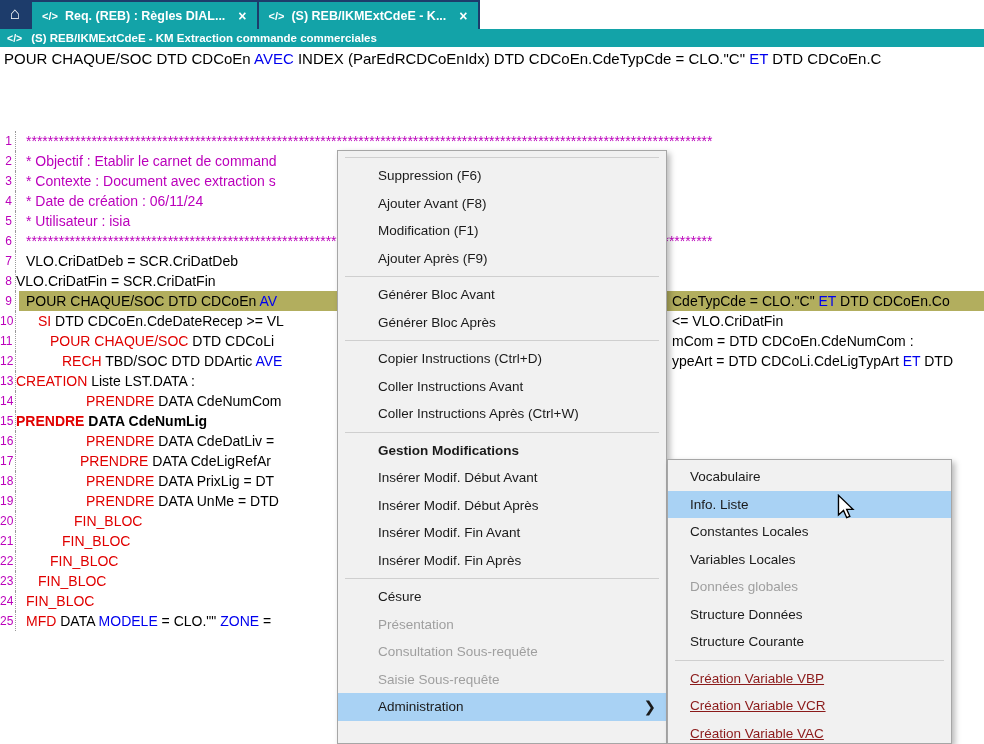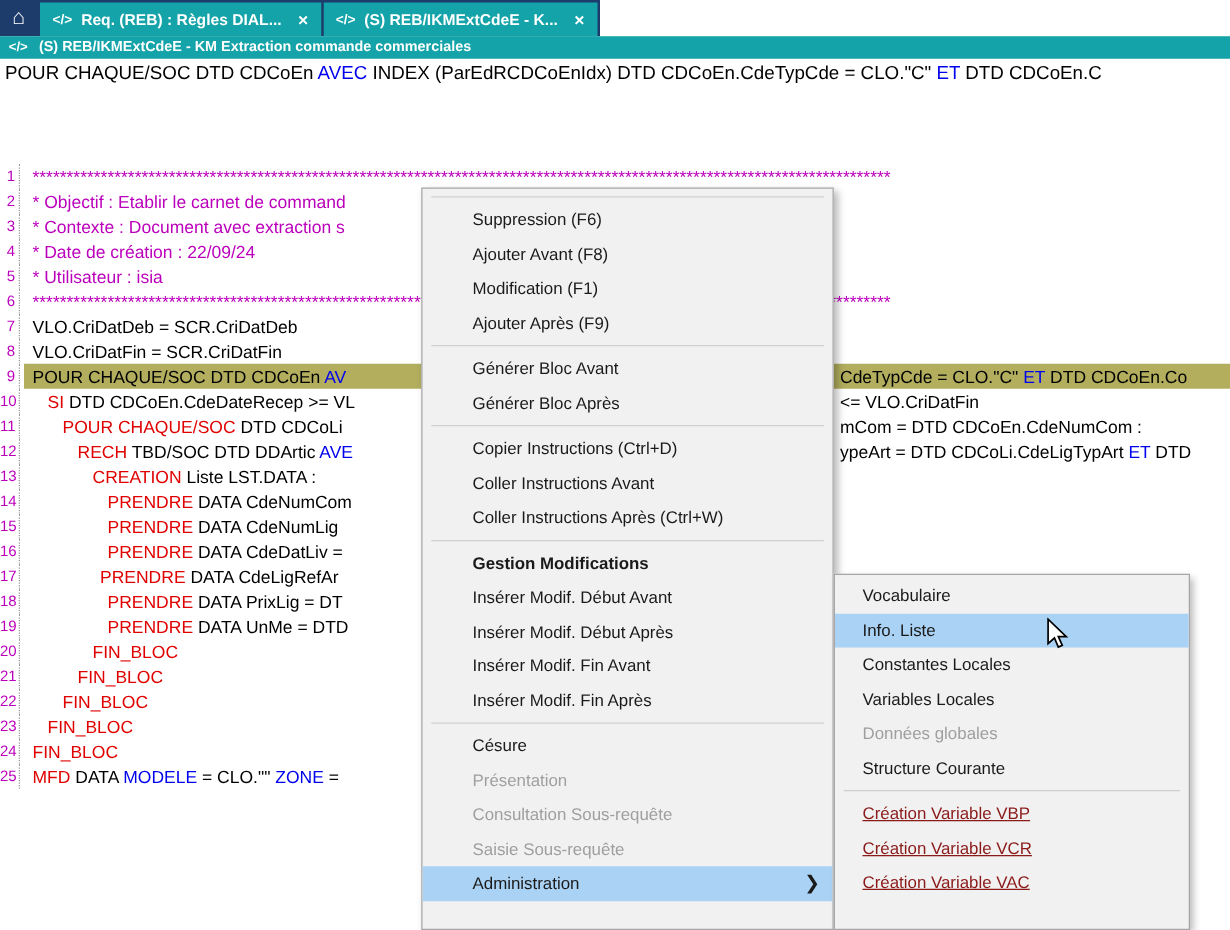--- a/index.html
+++ b/index.html
@@ -85,32 +85,32 @@
   <span class="code-ico">&lt;/&gt;</span>
   <span>(S) REB/IKMExtCdeE - KM  Extraction commande commerciales</span>
 </div>
 
 <div class="statement"><span class="tk-p">POUR CHAQUE/SOC DTD CDCoEn </span><span class="tk-b">AVEC</span><span class="tk-p"> INDEX (ParEdRCDCoEnIdx) DTD CDCoEn.CdeTypCde = CLO."C" </span><span class="tk-b">ET</span><span class="tk-p"> DTD CDCoEn.C</span></div>
 
 <div class="code-area">
     <div class="cl"><span class="ln">1</span><span class="lc" style="margin-left: 10px;"><span class="tk-com">******************************************************************************************************************************</span></span></div>
     <div class="cl"><span class="ln">2</span><span class="lc" style="margin-left: 10px;"><span class="tk-com">* Objectif : Etablir le carnet de command</span></span></div>
     <div class="cl"><span class="ln">3</span><span class="lc" style="margin-left: 10px;"><span class="tk-com">* Contexte : Document avec extraction s</span></span></div>
-    <div class="cl"><span class="ln">4</span><span class="lc" style="margin-left: 10px;"><span class="tk-com">* Date de création : 22/09/24</span></span></div>
+    <div class="cl"><span class="ln">4</span><span class="lc" style="margin-left: 10px;"><span class="tk-com">* Date de création : 06/11/24</span></span></div>
     <div class="cl"><span class="ln">5</span><span class="lc" style="margin-left: 10px; text-align: center;"><span class="tk-com">* Utilisateur : isia</span></span></div>
     <div class="cl"><span class="ln">6</span><span class="lc" style="margin-left: 10px;"><span class="tk-com">******************************************************************************************************************************</span></span></div>
     <div class="cl"><span class="ln">7</span><span class="lc" style="margin-left: 10px;"><span class="tk-p">VLO.CriDatDeb = SCR.CriDatDeb</span></span></div>
-    <div class="cl"><span class="ln">8</span><span class="lc" style="margin-left: 10px;"><span class="tk-p">VLO.CriDatFin = SCR.CriDatFin</span></span></div>
+    <div class="cl"><span class="ln">8</span><span class="lc" style="margin-left: 0;"><span class="tk-p">VLO.CriDatFin = SCR.CriDatFin</span></span></div>
     <div class="cl hl"><span class="ln">9</span><span class="lc" style="margin-left: 10px;"><span class="tk-p">POUR CHAQUE/SOC DTD CDCoEn </span><span class="tk-b">AV</span></span><span class="rc"><span class="tk-p">CdeTypCde = CLO."C" </span><span class="tk-b">ET</span><span class="tk-p"> DTD CDCoEn.Co</span></span></div>
     <div class="cl"><span class="ln">10</span><span class="lc" style="margin-left: 22px;"><span class="tk-kw">SI</span><span class="tk-p"> DTD CDCoEn.CdeDateRecep &gt;= VL</span></span><span class="rc"><span class="tk-p">&lt;= VLO.CriDatFin</span></span></div>
     <div class="cl"><span class="ln">11</span><span class="lc" style="margin-left: 34px;"><span class="tk-kw">POUR CHAQUE/SOC</span><span class="tk-p"> DTD CDCoLi</span></span><span class="rc"><span class="tk-p">mCom = DTD CDCoEn.CdeNumCom :</span></span></div>
     <div class="cl"><span class="ln">12</span><span class="lc" style="margin-left: 46px;"><span class="tk-kw">RECH</span><span class="tk-p"> TBD/SOC DTD DDArtic </span><span class="tk-b">AVE</span></span><span class="rc"><span class="tk-p">ypeArt = DTD CDCoLi.CdeLigTypArt </span><span class="tk-b">ET</span><span class="tk-p"> DTD</span></span></div>
-    <div class="cl"><span class="ln">13</span><span class="lc" style="margin-left: 58px; text-align: center;"><span class="tk-kw">CREATION</span><span class="tk-p"> Liste LST.DATA :</span></span></div>
+    <div class="cl"><span class="ln">13</span><span class="lc" style=" text-align: center;"><span class="tk-kw">CREATION</span><span class="tk-p"> Liste LST.DATA :</span></span></div>
     <div class="cl"><span class="ln">14</span><span class="lc" style="margin-left: 70px;"><span class="tk-kw">PRENDRE</span><span class="tk-p"> DATA CdeNumCom</span></span></div>
-    <div class="cl"><span class="ln">15</span><span class="lc" style="margin-left: 70px;"><span class="tk-kw">PRENDRE</span><span class="tk-p"> DATA CdeNumLig</span></span></div>
+    <div class="cl"><span class="ln">15</span><span class="lc" style=" font-weight: bold;"><span class="tk-kw">PRENDRE</span><span class="tk-p"> DATA CdeNumLig</span></span></div>
     <div class="cl"><span class="ln">16</span><span class="lc" style="margin-left: 70px;"><span class="tk-kw">PRENDRE</span><span class="tk-p"> DATA CdeDatLiv =</span></span></div>
     <div class="cl"><span class="ln">17</span><span class="lc" style="margin-left: 64px;"><span class="tk-kw">PRENDRE</span><span class="tk-p"> DATA CdeLigRefAr</span></span></div>
     <div class="cl"><span class="ln">18</span><span class="lc" style="margin-left: 70px;"><span class="tk-kw">PRENDRE</span><span class="tk-p"> DATA PrixLig = DT</span></span></div>
     <div class="cl"><span class="ln">19</span><span class="lc" style="margin-left: 70px;"><span class="tk-kw">PRENDRE</span><span class="tk-p"> DATA UnMe = DTD</span></span></div>
     <div class="cl"><span class="ln">20</span><span class="lc" style="margin-left: 58px;"><span class="tk-kw">FIN_BLOC</span></span></div>
     <div class="cl"><span class="ln">21</span><span class="lc" style="margin-left: 46px;"><span class="tk-kw">FIN_BLOC</span></span></div>
     <div class="cl"><span class="ln">22</span><span class="lc" style="margin-left: 34px;"><span class="tk-kw">FIN_BLOC</span></span></div>
     <div class="cl"><span class="ln">23</span><span class="lc" style="margin-left: 22px;"><span class="tk-kw">FIN_BLOC</span></span></div>
     <div class="cl"><span class="ln">24</span><span class="lc" style="margin-left: 10px;"><span class="tk-kw">FIN_BLOC</span></span></div>
     <div class="cl"><span class="ln">25</span><span class="lc" style="margin-left: 10px;"><span class="tk-kw">MFD</span><span class="tk-p"> DATA </span><span class="tk-b">MODELE</span><span class="tk-p"> = CLO."" </span><span class="tk-b">ZONE</span><span class="tk-p"> =</span></span></div>
@@ -142,20 +142,21 @@
     <div class="mi dis"><span>Saisie Sous-requête</span></div>
     <div class="mi sel"><span>Administration</span><span class="arrow">❯</span></div>
   </div>
 
 <div class="menu smenu">
     <div class="mi"><span>Vocabulaire</span></div>
     <div class="mi sel"><span>Info. Liste</span></div>
     <div class="mi"><span>Constantes Locales</span></div>
     <div class="mi"><span>Variables Locales</span></div>
     <div class="mi dis"><span>Données globales</span></div>
+    <div class="mi"><span>Structure Données</span></div>
     <div class="mi"><span>Structure Courante</span></div>
     <div class="msep"></div>
     <div class="mi maroon"><span>Création Variable VBP</span></div>
     <div class="mi maroon"><span>Création Variable VCR</span></div>
     <div class="mi maroon"><span>Création Variable VAC</span></div>
   </div>
 
 <div class="cursor">
   <svg width="22" height="26" viewBox="0 0 13 19">
     <path d="M1 1 L1 15.3 L4.7 12 L7 17.3 L9.3 16.3 L7 11.2 L11.6 11.2 Z" fill="#ffffff" stroke="#000000" stroke-width="1"></path>

